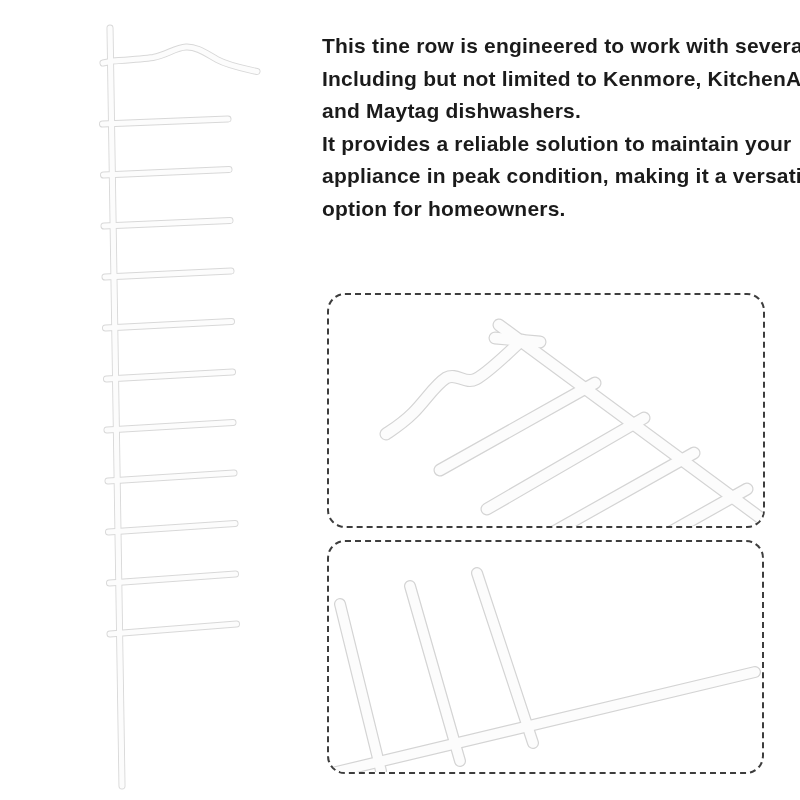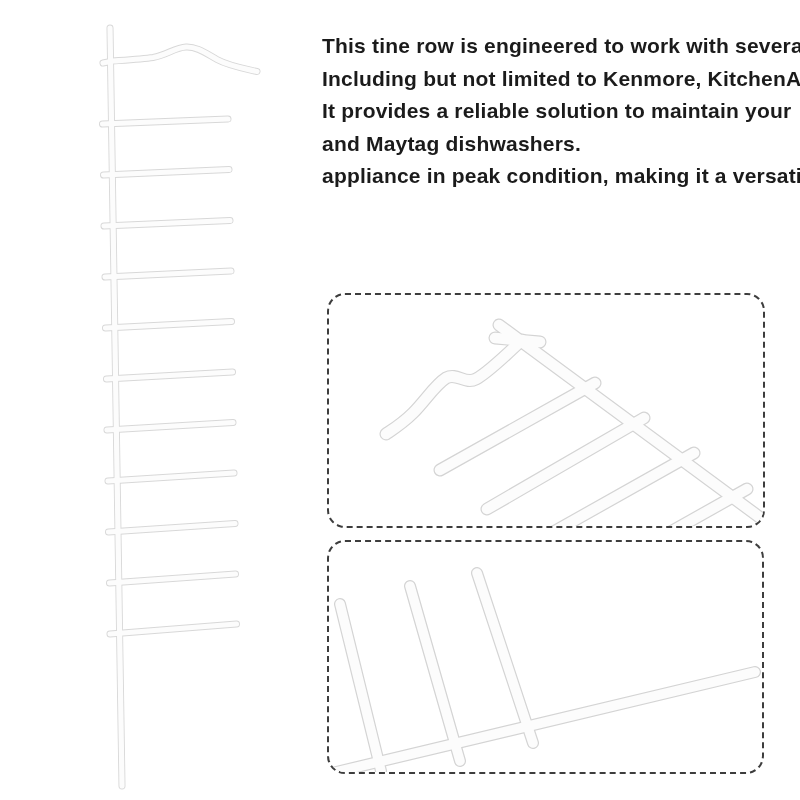--- a/index.html
+++ b/index.html
@@ -63,23 +63,24 @@
         <path d="M55,614 L181.5,604"></path>
       </g>
     </defs>
     <use href="#prod-wires" class="wire" stroke="#d8d8d8" stroke-width="7"></use>
     <use href="#prod-wires" class="wire" stroke="#fcfcfc" stroke-width="5.2"></use>
   </svg>
 
   <div class="desc">
     <div class="desc-line">This tine row is engineered to work with several</div>
     <div class="desc-line">Including but not limited to Kenmore, KitchenAid,</div>
+    <div class="desc-line">and Maytag dishwashers.</div>
     <div class="desc-line">It provides a reliable solution to maintain your</div>
-    <div class="desc-line">and Maytag dishwashers.</div>
     <div class="desc-line">appliance in peak condition, making it a versatile</div>
+    <div class="desc-line">option for homeowners.</div>
   </div>
 
   <div class="inset inset-top">
     <svg width="434" height="231" viewBox="0 0 434 231" xmlns="http://www.w3.org/2000/svg">
       <defs>
         <g id="inset1-wires">
 
           <path d="M170,30 L452,238"></path>
 
           <path d="M166,43 L211,47"></path>

